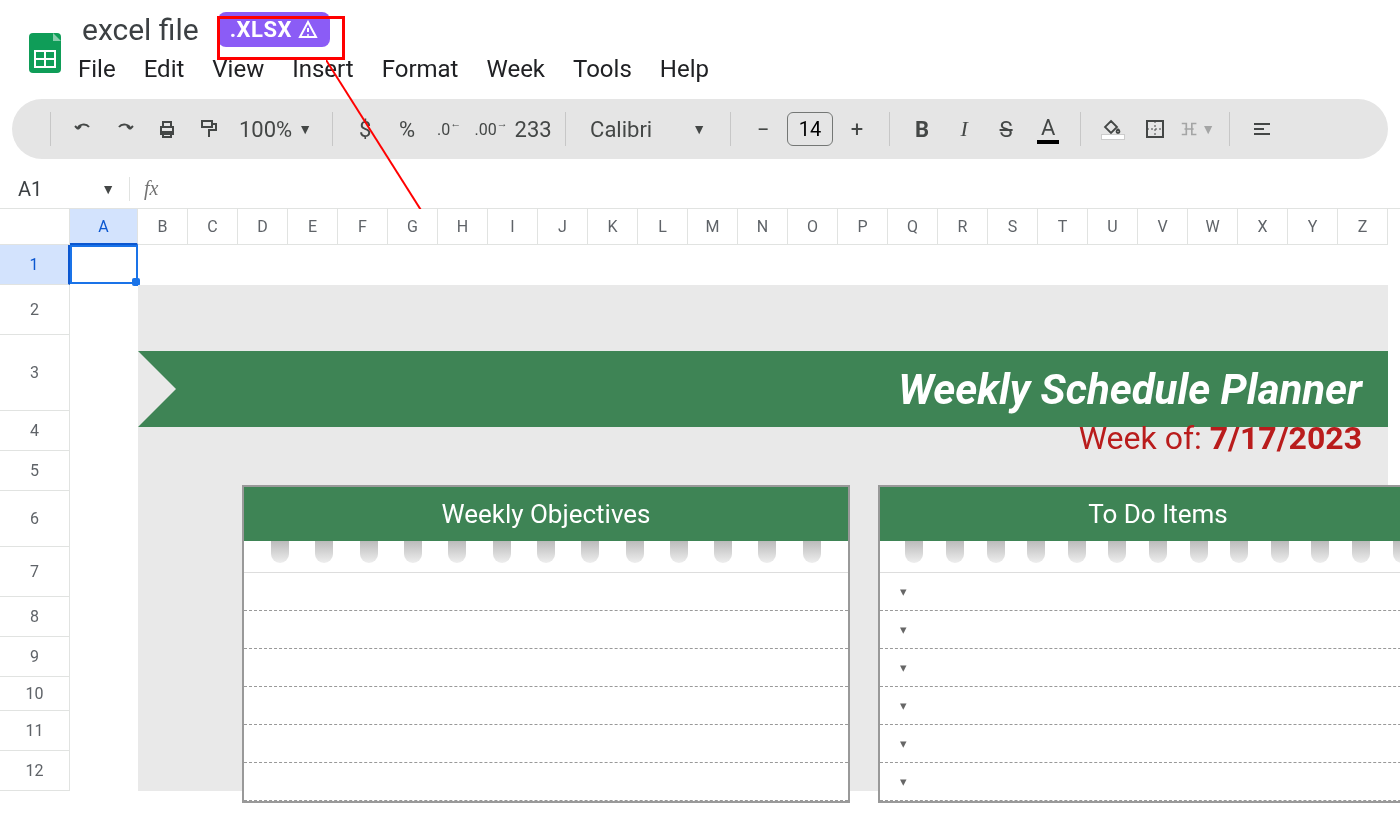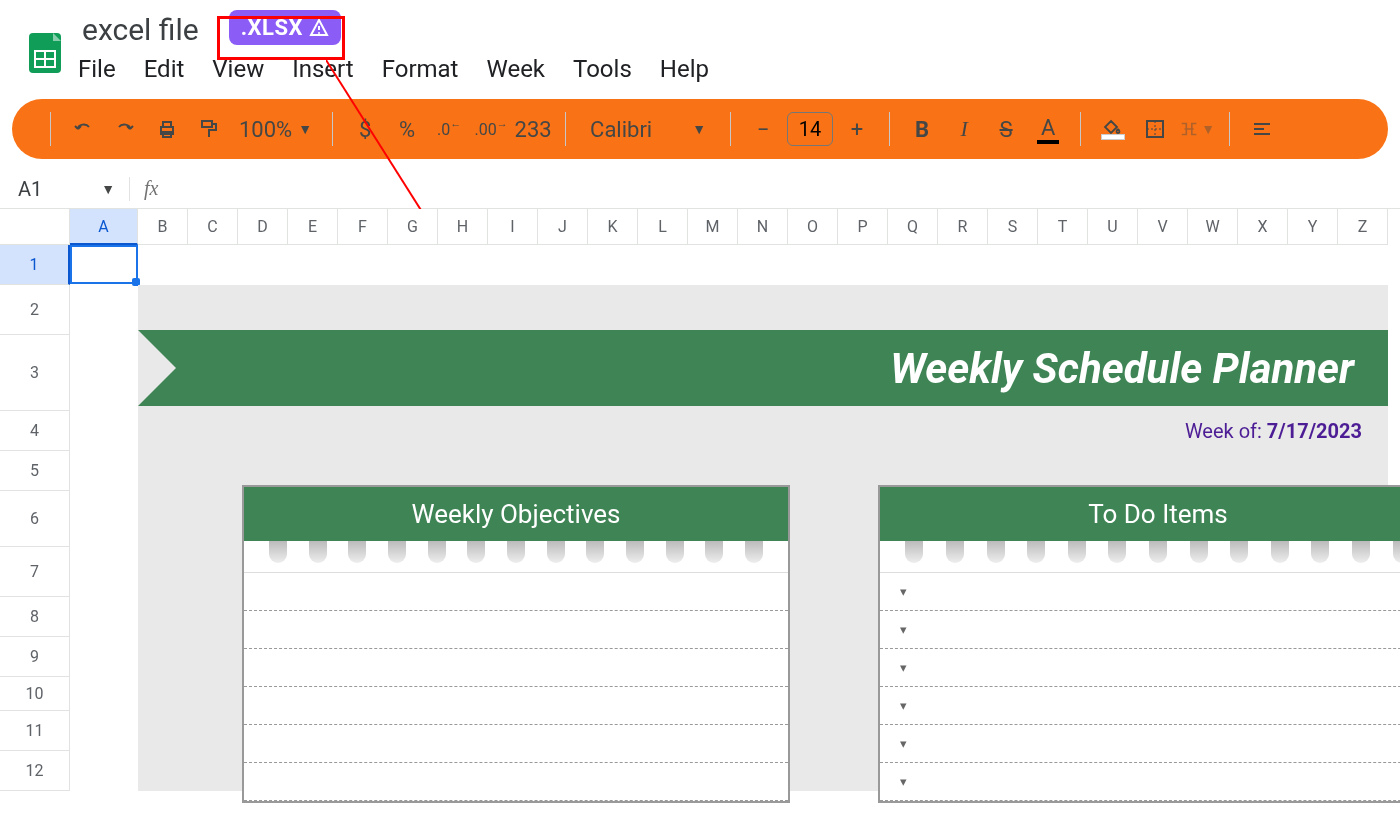--- a/index.html
+++ b/index.html
@@ -2,35 +2,35 @@
 <html><head>
 <meta charset="utf-8">
 <style>
 * { box-sizing: border-box; margin: 0; padding: 0; }
 body { font-family: "Google Sans", Roboto, Arial, sans-serif; background: #fff; overflow: hidden; width: 1400px; height: 818px; position: relative; }
 
 
 .titlebar { display: flex; align-items: center; padding: 10px 0 4px 20px; gap: 8px; }
 .sheets-logo { width: 50px; height: 50px; display: flex; align-items: center; justify-content: center; }
 .title-area { display: flex; flex-direction: column; }
-.title-row { display: flex; align-items: flex-start; gap: 26px; }
+.title-row { display: flex; align-items: center; gap: 15px; }
 .doc-title { font-size: 30px; color: #3c4043; font-weight: 400; padding: 2px 4px; }
 .xlsx-badge { background: #8b5cf6; color: #fff; padding: 5px 12px; border-radius: 8px; font-size: 22px; font-weight: 700; display: flex; align-items: center; gap: 6px; letter-spacing: 0.5px; }
 .red-box { position: absolute; border: 3px solid #ff0000; top: 16px; left: 217px; width: 128px; height: 44px; pointer-events: none; }
 .red-arrow { position: absolute; top: 60px; left: 326px; width: 160px; height: 250px; pointer-events: none; }
 .title-icons { display: flex; align-items: center; gap: 18px; margin-left: 20px; }
 .title-icon { width: 26px; height: 26px; color: #5f6368; display: flex; align-items: center; justify-content: center; font-size: 24px; }
 .saved-text { color: #5f6368; font-size: 22px; }
 
 
 .menubar { display: flex; gap: 28px; padding: 6px 0 12px 100px; font-size: 24px; color: #202124; }
 .menu-item { cursor: pointer; }
 
 
-.toolbar { background: #f97316; border-radius: 50px; margin: 0 12px; height: 60px; display: flex; align-items: center; padding: 0 30px; gap: 6px; }
+.toolbar { background: #e5e5e5; border-radius: 50px; margin: 0 12px; height: 60px; display: flex; align-items: center; padding: 0 30px; gap: 6px; }
 .tb-btn { width: 36px; height: 36px; display: flex; align-items: center; justify-content: center; color: #444746; cursor: pointer; border-radius: 6px; font-size: 22px; }
 .tb-sep { width: 1px; height: 34px; background: #c7c7c7; margin: 0 8px; }
 .zoom { display: flex; align-items: center; gap: 6px; font-size: 22px; color: #444746; padding: 0 6px; }
 .font-box { display: flex; align-items: center; gap: 40px; font-size: 22px; color: #444746; padding: 0 10px; }
 .size-group { display: flex; align-items: center; gap: 6px; }
 .size-box { border: 1.5px solid #747775; border-radius: 6px; width: 46px; height: 34px; display: flex; align-items: center; justify-content: center; font-size: 20px; }
 .text-color-underline { border-bottom: 4px solid #000; width: 22px; }
 .fill-color-underline { border-bottom: 4px solid #fff; width: 22px; }
 
 
@@ -49,28 +49,28 @@
 .row-head.sel { background: #d3e3fd; color: #0b57d0; border-right: 2px solid #0b57d0; }
 .row-head.tall { height: 76px; }
 .row-head.short { height: 34px; }
 
 .cells { position: relative; flex: 1; background: #fff; }
 .sel-cell { position: absolute; top: 0; left: 0; width: 68px; height: 39px; border: 2px solid #1a73e8; background: #fff; }
 .sel-handle { position: absolute; right: -4px; bottom: -4px; width: 8px; height: 8px; background: #1a73e8; border-radius: 2px; }
 
 
 .sheet-content { position: absolute; top: 40px; left: 68px; right: 0; bottom: 0; background: #e9e9e9; }
-.banner { position: absolute; top: 45px; left: 0; right: 0; height: 76px; background: #3e8455; display: flex; align-items: center; justify-content: flex-end; padding-right: 34px; }
+.banner { position: absolute; top: 66px; left: 0; right: 0; height: 76px; background: #3e8455; display: flex; align-items: center; justify-content: flex-end; padding-right: 26px; }
 .banner-notch { position: absolute; left: 0; top: 0; width: 0; height: 0; border-top: 38px solid transparent; border-bottom: 38px solid transparent; border-left: 38px solid #e9e9e9; }
 .banner-title { color: #fff; font-size: 42px; font-weight: 700; font-style: italic; }
-.week-of { position: absolute; top: 134px; right: 26px; font-size: 20px; color: #4c1d95; text-align: right; }
+.week-of { position: absolute; top: 134px; right: 26px; font-size: 32px; color: #b91c1c; text-align: right; }
 .week-of b { font-weight: 700; }
 
 .panel { position: absolute; top: 200px; background: #fff; border: 2px solid #999; }
-.panel.left { left: 104px; width: 548px; }
+.panel.left { left: 104px; width: 608px; }
 .panel.right { left: 740px; width: 560px; }
 .panel-header { background: #3e8455; color: #fff; font-size: 26px; font-weight: 400; text-align: center; padding: 12px 0; }
 .spiral-row { height: 32px; background: #fff; display: flex; justify-content: space-around; align-items: flex-start; padding: 0 14px; border-bottom: 1px solid #ddd; }
 .spiral { width: 18px; height: 22px; border-radius: 0 0 9px 9px; background: linear-gradient(#bbb, #eee); }
 .panel-row { border-bottom: 1.5px dashed #999; height: 38px; display: flex; align-items: center; padding-left: 20px; }
 .panel.right .panel-row::before { content: "▾"; color: #666; font-size: 13px; }
 
 .chev { font-size: 14px; color: #444746; }
 </style>
 </head>

